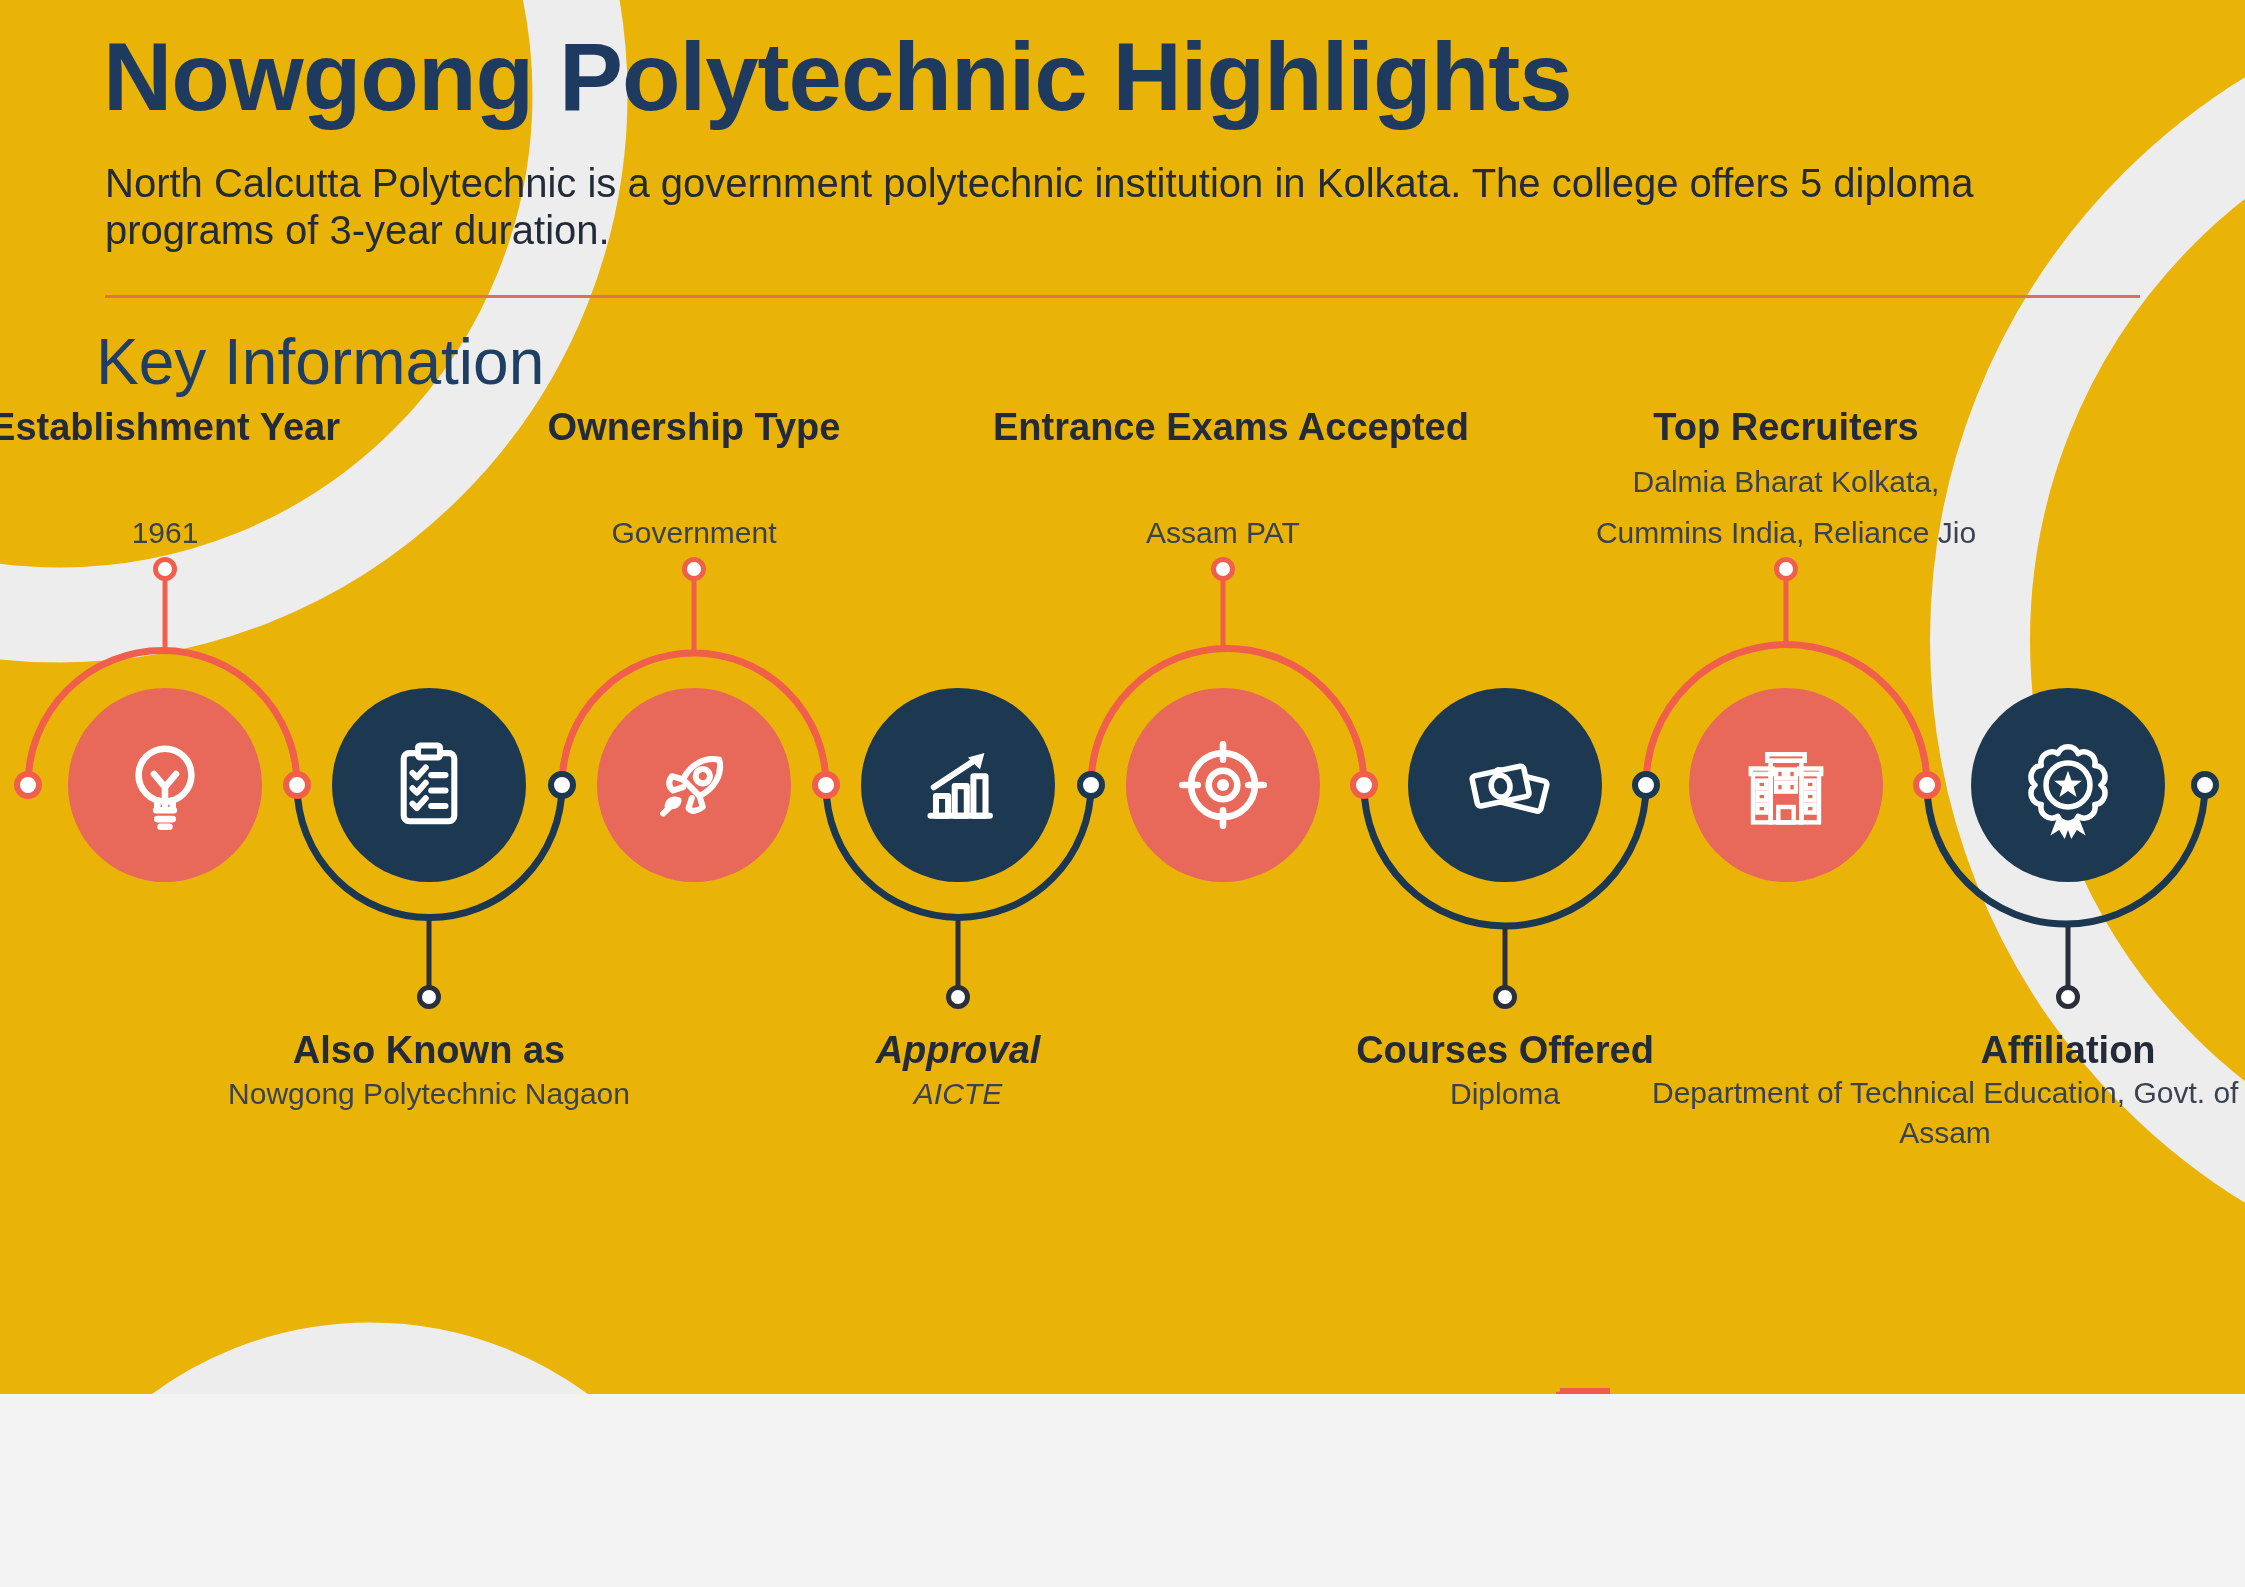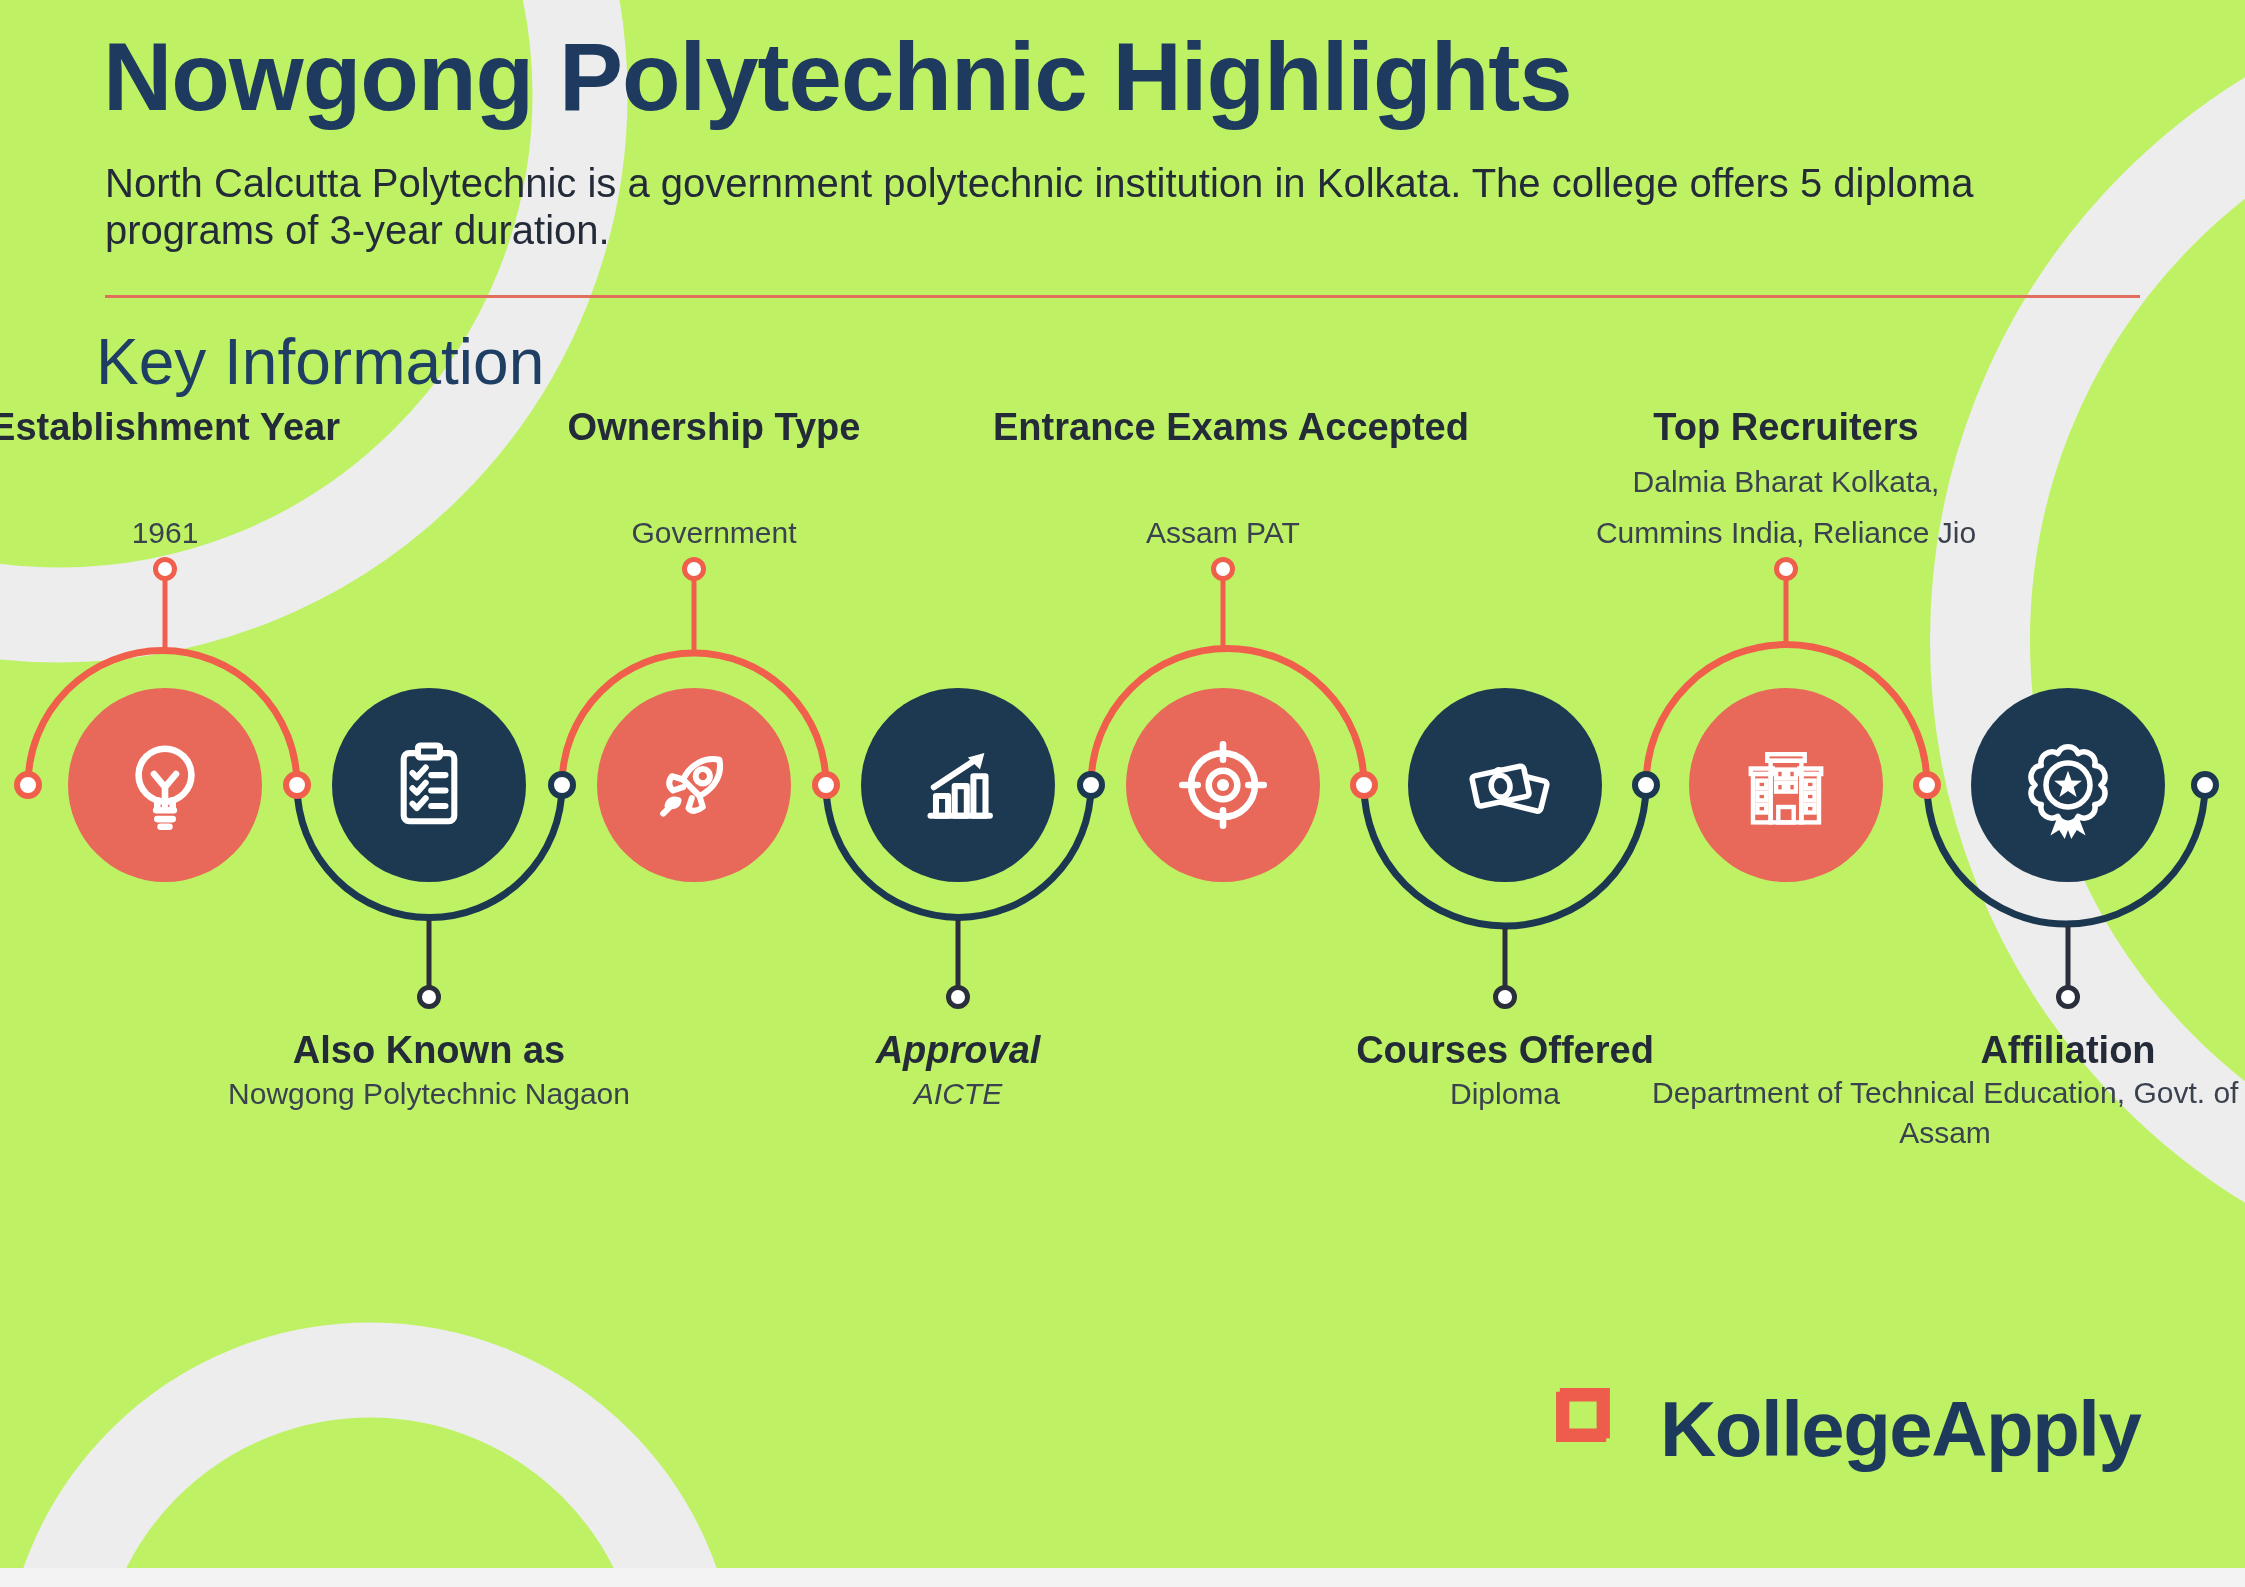--- a/index.html
+++ b/index.html
@@ -1,16 +1,16 @@
 <!DOCTYPE html>
 <html><head>
 <meta charset="utf-8">
 <style>
   html,body{margin:0;padding:0;background:#f3f3f3;}
-  .page{position:relative;width:2245px;height:1568px;background:#bef264;overflow:hidden;
+  .page{position:relative;width:2245px;height:1394px;background:#eab308;overflow:hidden;
         font-family:"Liberation Sans","DejaVu Sans",sans-serif;color:#242b38;}
   svg.layer{position:absolute;left:0;top:0;width:2245px;height:1587px;}
   .decor{z-index:0;}
   .timeline{z-index:2;}
   .txt{position:absolute;z-index:3;}
 
   .title{left:103px;top:22px;width:1900px;font-size:96px;font-weight:700;color:#1e3a5e;letter-spacing:-1px;}
   .subtitle{left:105px;top:160px;width:1960px;font-size:40px;line-height:47px;color:#242b38;}
   .divider{position:absolute;z-index:3;left:105px;top:295px;width:2035px;height:3px;background:#e0705c;}
   .section-heading{left:96px;top:325px;width:900px;font-size:64px;font-weight:400;color:#1f3e63;}
@@ -198,21 +198,21 @@
     <div>North Calcutta Polytechnic is a government polytechnic institution in Kolkata. The college offers 5 diploma</div>
     <div>programs of 3-year duration.</div>
   </div>
   <div class="divider"></div>
   <div class="txt section-heading">Key Information</div>
 
   <div class="label top" style="left:-65px;width:460px;">
     <div class="label-title">Establishment Year</div>
     <div class="label-value">1961</div>
   </div>
-  <div class="label top" style="left:484px;width:460px;gap:41px;">
+  <div class="label top" style="left:464px;width:460px;gap:41px;">
     <div class="label-title">Ownership Type</div>
     <div class="label-value">Government</div>
   </div>
   <div class="label top" style="left:993px;width:460px;">
     <div class="label-title">Entrance Exams Accepted</div>
     <div class="label-value">Assam PAT</div>
   </div>
   <div class="label top" style="left:1556px;width:460px;">
     <div class="label-title">Top Recruiters</div>
     <div class="label-value">Dalmia Bharat Kolkata,</div>

